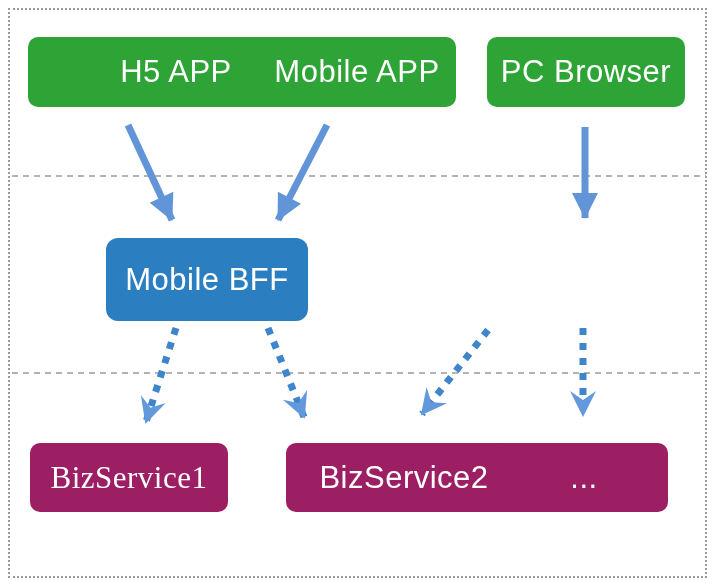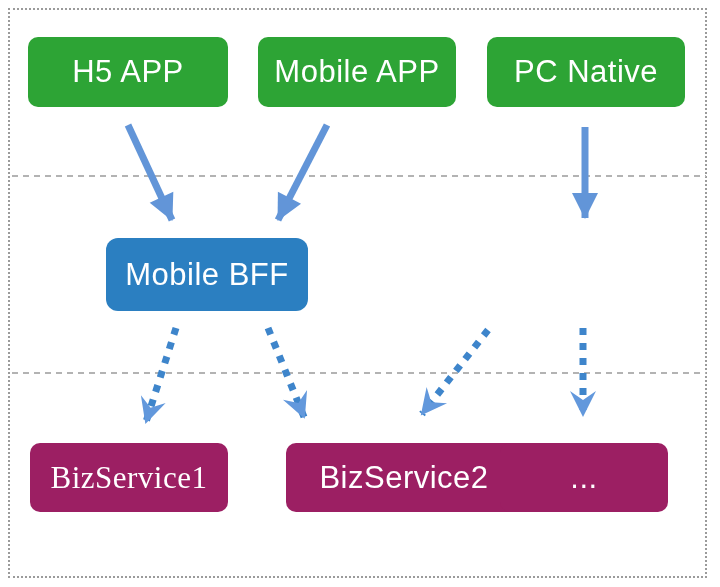--- a/index.html
+++ b/index.html
@@ -69,24 +69,24 @@
     color: var(--box-text);
     font-size: 31px;
     letter-spacing: 0.5px;
     border-radius: 10px;
     white-space: nowrap;
   }
   .client { background: var(--client-box); }
   .bff    { background: var(--bff-box); border-radius: 12px; }
   .service{ background: var(--service-box); }
 
-  .n-h5      { left: 28px;  top: 37px;  width: 200px; height: 70px; }
+  .n-h5      { left: 28px;  top: 37px;  width: 200px; height: 70px; padding-left: 48px; }
   .n-native  { left: 258px; top: 37px;  width: 198px; height: 70px; }
   .n-pc      { left: 487px; top: 37px;  width: 198px; height: 70px; }
-  .n-mobile  { left: 106px; top: 238px; width: 202px; height: 73px; }
+  .n-mobile  { left: 106px; top: 238px; width: 202px; height: 83px; }
   .n-desktop { left: 485px; top: 238px; width: 202px; height: 73px; }
   .n-biz1    { left: 30px;  top: 443px; width: 198px; height: 69px; font-family: Liberation Serif, serif; }
   .n-biz2    { left: 262px; top: 443px; width: 236px; height: 69px; margin-left: 24px; }
   .n-more    { left: 500px; top: 443px; width: 168px; height: 69px; }
 </style>
 </head>
 <body>
 
 <div class="canvas">
 
@@ -115,21 +115,21 @@
     <line class="dashed-edge" x1="583" y1="328" x2="583" y2="415" marker-end="url(#dashHead)"></line>
   </svg>
 
   <div class="node client n-h5">
     <span>H5 APP</span>
   </div>
   <div class="node client n-native">
     <span>Mobile APP</span>
   </div>
   <div class="node client n-pc">
-    <span>PC Native</span>
+    <span>PC Browser</span>
   </div>
 
   <div class="node bff n-mobile">
     <span>Mobile BFF</span>
   </div>
 
   <div class="node service n-biz1">
     <span>BizService1</span>
   </div>
   <div class="node service n-biz2">

